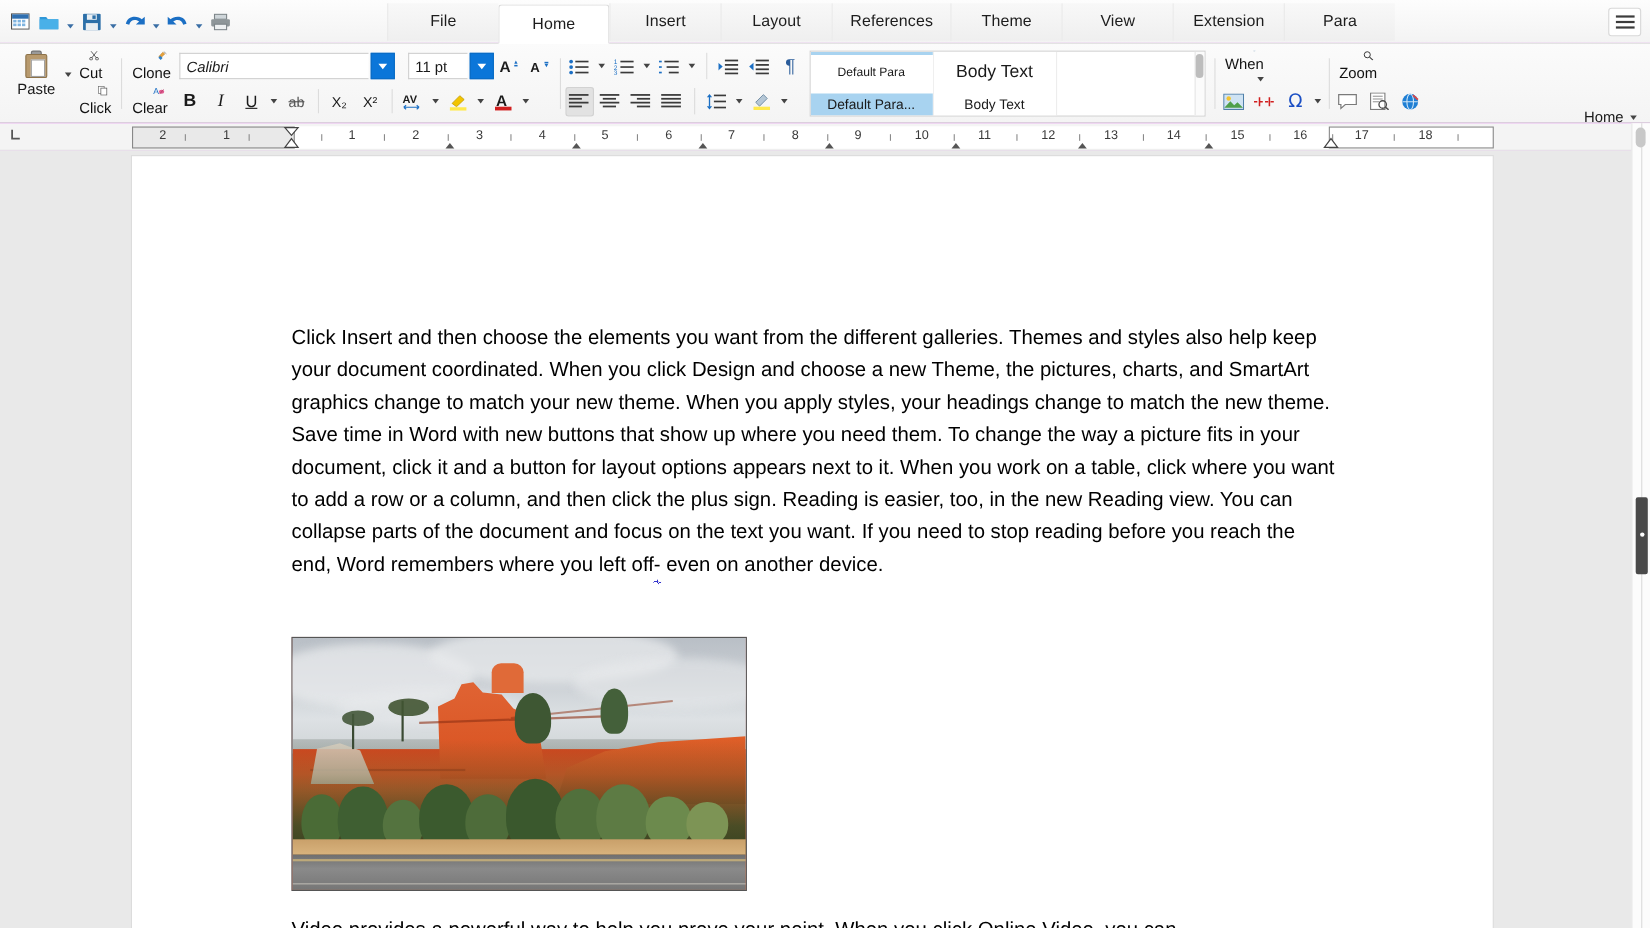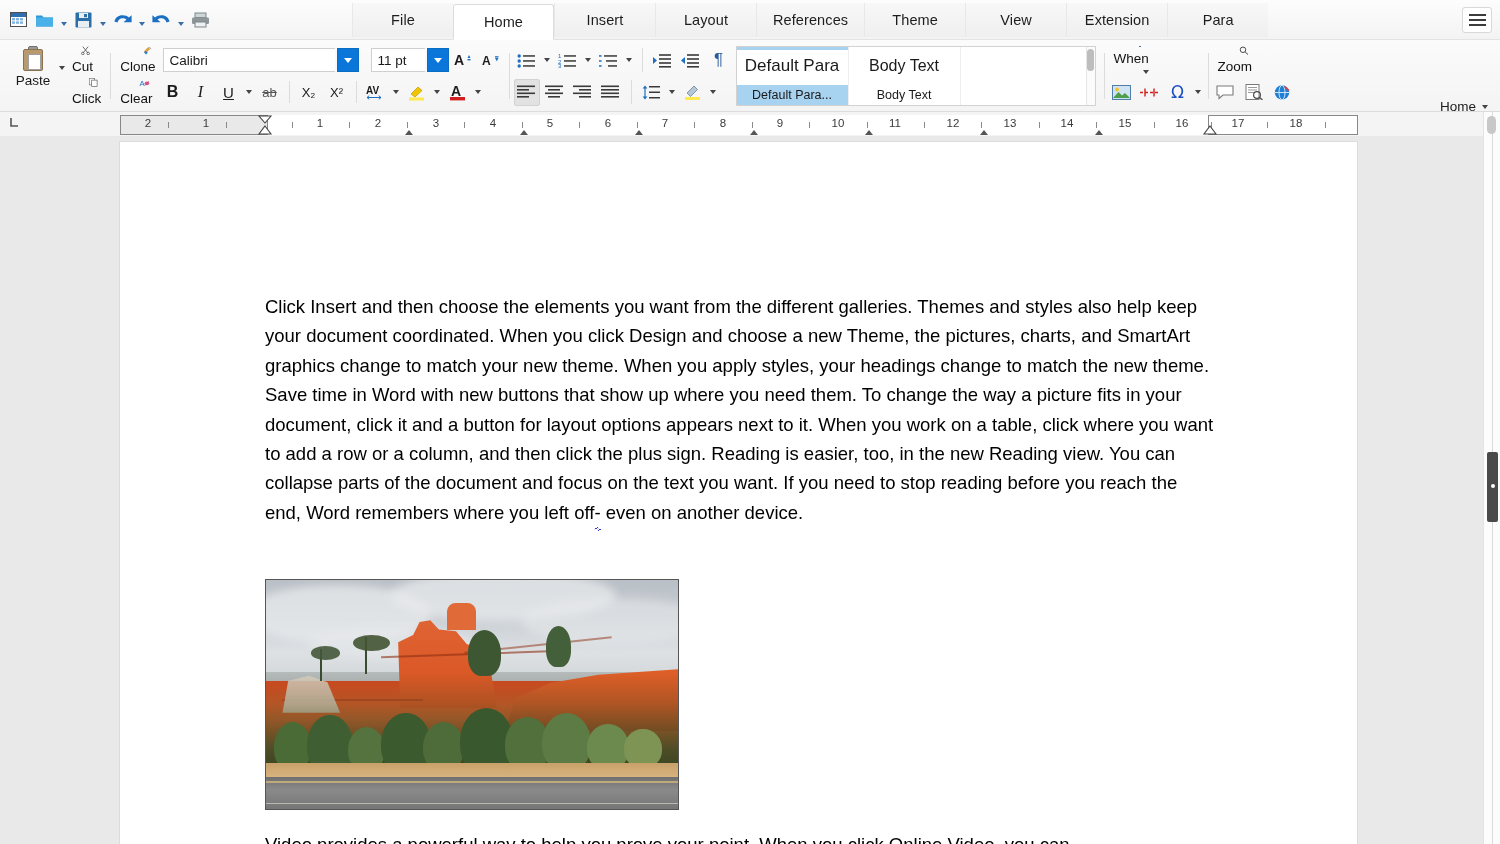--- a/index.html
+++ b/index.html
@@ -87,21 +87,21 @@
   .clip .body { position:absolute; left:3px; top:3px; width:20px; height:22px; background:#b89a6e;
                 border:1px solid #8d7249; border-radius:2px; }
   .clip .clipTop { position:absolute; left:8px; top:0px; width:10px; height:5px; background:#9a9a9a;
                 border:1px solid #6f6f6f; border-radius:2px; }
   .clip .paper { position:absolute; left:8px; top:8px; width:13px; height:16px; background:#fff;
                 border:1px solid #a0a0a0; }
 
   
   .fontbox {
     width:172px; height:24px; background:#fff; border:1px solid #cfcfcf; border-right:none;
-    display:flex; align-items:center; padding:4px 6px; font-size:13.5px;
+    display:flex; align-items:center; padding:4px 6px; font-style:italic; font-size:13.5px;
   }
   .dropBtn {
     width:22px; height:24px; background:#0b76d9; border:1px solid #0b6cc4;
     display:flex; align-items:center; justify-content:center;
   }
   .dropBtn .wcaret { width:0;height:0;border-left:4px solid transparent;border-right:4px solid transparent;
                      border-top:5px solid #fff; }
   .sizebox {
     width:54px; height:24px; background:#fff; border:1px solid #cfcfcf; border-right:none;
     display:flex; align-items:center; padding:0 6px; font-size:13.5px;
@@ -112,21 +112,21 @@
     width:360px; height:60px; margin:6px 0 0 4px; background:#fff;
     border:1px solid #d2d2d2; display:flex; position:relative; overflow:hidden;
   }
   .gitem { width:112px; border-right:1px solid #ededed; display:flex; flex-direction:column; }
   .gitem .prev { flex:1; display:flex; align-items:center; justify-content:center;
                  overflow:hidden; white-space:nowrap; background:#fff; }
   .gitem .nm { height:20px; display:flex; align-items:center; justify-content:center;
                font-size:12.5px; background:#fff; }
   .gitem.sel .nm { background:#a8d3f0; }
   .gitem.sel .prev { box-shadow: inset 0 3px 0 #a8d3f0; }
-  .prev.p1 { font-size:17px; }
+  .prev.p1 { font-size:11px; }
   .prev.p2 { font-size:16px; }
   .prev.p3 { font-size:27px; font-weight:bold; letter-spacing:-.2px; }
   .gscroll { position:absolute; right:0; top:0; width:9px; height:58px; background:#fbfbfb;
              border-left:1px solid #e6e6e6; }
   .gthumb { position:absolute; right:1px; top:2px; width:7px; height:22px; background:#bdbdbd;
             border-radius:4px; }
 
   .rightgrp { position:absolute; right:8px; top:40px; height:72px;
               display:flex; flex-direction:column; justify-content:center; align-items:flex-end; gap:4px; }
   .homeRow { display:flex; align-items:center; gap:6px; padding-right:4px; }

